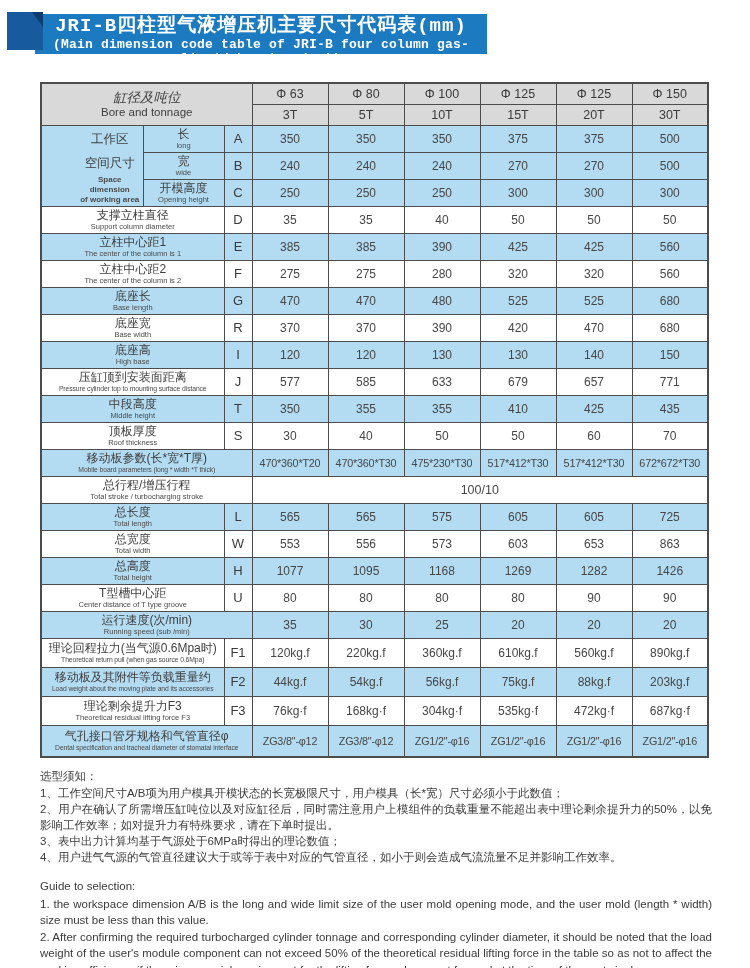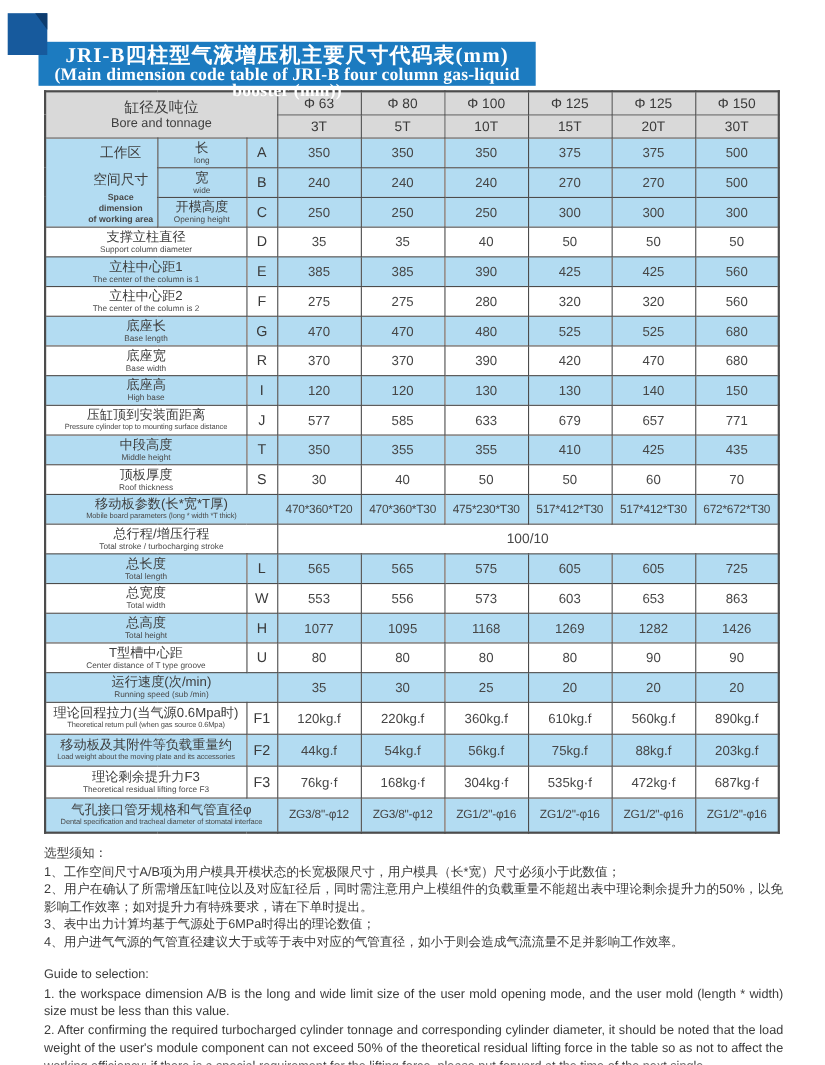--- a/index.html
+++ b/index.html
@@ -15,36 +15,36 @@
   body{
     width:750px;height:968px;background:#ffffff;
     font-family:"Liberation Sans", sans-serif;color:var(--ink);
     position:relative;overflow:hidden;
   }
   
   .banner{position:relative;height:62px;margin-top:12px;}
   .banner-square{position:absolute;left:7px;top:0;width:36px;height:38px;background:var(--corner-blue);}
   .banner-square .fold{position:absolute;right:0;top:0;width:0;height:0;
     border-left:11px solid transparent;border-top:15px solid var(--corner-fold);}
-  .banner-ribbon{position:absolute;left:35px;top:26px;width:452px;height:40px;
+  .banner-ribbon{position:absolute;left:35px;top:2px;width:452px;height:40px;
     background:var(--banner-blue);color:#fff;text-align:center;
-    font-family:Liberation Serif, serif;font-weight:bold;}
+    font-family:Liberation Mono, monospace;font-weight:bold;}
   .banner-title-zh{font-size:19px;line-height:23px;margin-top:1px;letter-spacing:1px;}
-  .banner-title-en{font-size:16px;line-height:14px;letter-spacing:0.2px;}
+  .banner-title-en{font-size:13px;line-height:14px;letter-spacing:0.2px;}
   
   table{border-collapse:collapse;table-layout:fixed;margin:8px 0 0 40px;
     border:2px solid var(--border);}
   th,td{border:1px solid var(--border);text-align:center;vertical-align:middle;
     padding:0 1px;overflow:hidden;}
   tr{height:27px;}
   tr.r-tall{height:29px;}
   tr.r-xtall{height:32px;}
   thead tr{height:21px;}
   .head{background:var(--head-gray);font-weight:normal;}
-  .corner .zh{font-size:13.5px;line-height:16px;}
+  .corner .zh{font-size:13.5px;line-height:16px;font-style:italic;}
   .corner .en{font-size:11.5px;line-height:13px;}
   th.dia,th.ton{font-size:12.5px;color:#3a3a3a;}
   .shade-blue td{background:var(--row-blue);}
   .shade-white td{background:#ffffff;}
   td.lbl .zh{font-size:12px;line-height:13px;white-space:nowrap;}
   td.lbl .en{font-size:7.5px;line-height:9px;white-space:nowrap;color:#4a4a4a;}
   td.lbl .en.en-xs{font-size:6.8px;letter-spacing:-0.1px;}
   td.group-lbl{vertical-align:middle;padding-left:36px;}
   td.group-lbl .gzh{font-size:12.5px;line-height:24px;}
   td.group-lbl .gen{font-size:8px;line-height:10px;color:#4a4a4a;font-weight:bold;}

